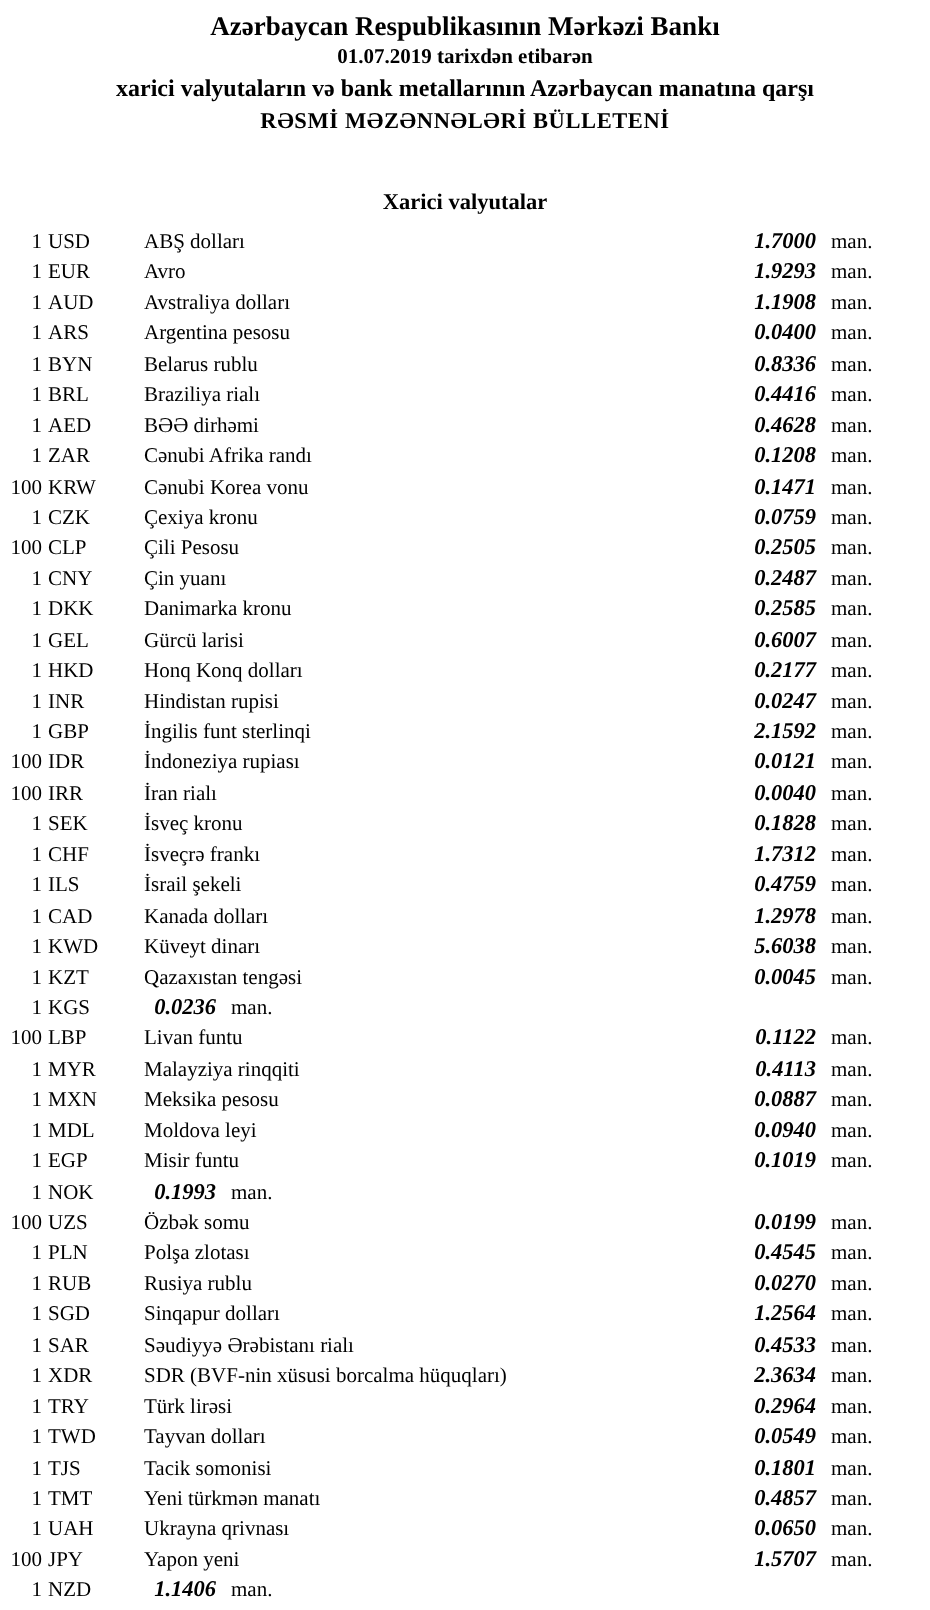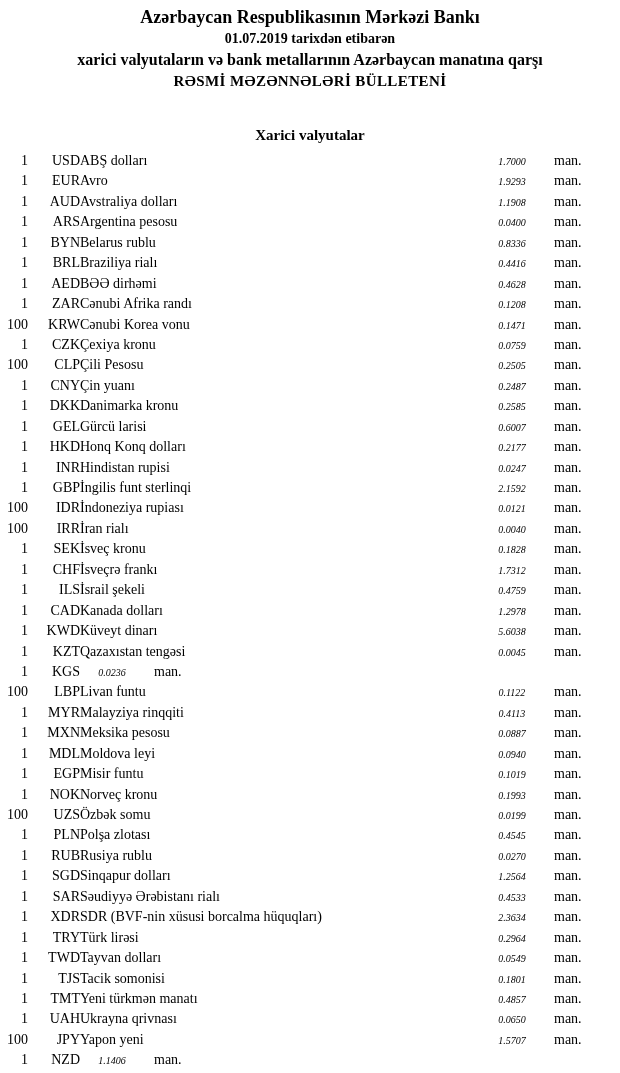--- a/index.html
+++ b/index.html
@@ -25,28 +25,28 @@
   }
   .table { margin-top: 5px; padding-right: 24px; }
   .row {
     display: flex;
     align-items: baseline;
     height: 20.45px;
     line-height: 20.45px;
     font-size: 14px;
   }
   .qty  { width: 28px;  text-align: right;  flex: none; }
-  .code { width: 48px;  margin-left: 4px; text-align: right; flex: none; }
-  .name { flex: 1; margin-left: 0; white-space: nowrap; overflow: hidden; }
+  .code { width: 48px;  margin-left: 4px; text-align: left; flex: none; }
+  .name { flex: 1; margin-left: 16px; white-space: nowrap; overflow: hidden; }
   .rate {
     width: 64px;
-    text-align: center;
-    font-weight: normal;
+    text-align: right;
+    font-weight: bold;
     font-style: italic;
-    font-size: 10px;
+    font-size: 15px;
     flex: none;
   }
   .unit { width: 42px; margin-left: 10px; flex: none; }
 </style>
 </head>
 <body>
 
 <div class="header">
   <div class="title">Azərbaycan Respublikasının Mərkəzi Bankı</div>
   <div class="date-line">01.07.2019 tarixdən etibarən</div>
@@ -300,21 +300,20 @@
     <span class="qty">1</span>
     <span class="code">EGP</span>
     <span class="name">Misir funtu</span>
     <span class="rate">0.1019</span>
     <span class="unit">man.</span>
   </div>
 
   <div class="row">
     <span class="qty">1</span>
     <span class="code">NOK</span>
-    <span class="name">Norveç kronu</span>
     <span class="rate">0.1993</span>
     <span class="unit">man.</span>
   </div>
 
   <div class="row">
     <span class="qty">100</span>
     <span class="code">UZS</span>
     <span class="name">Özbək somu</span>
     <span class="rate">0.0199</span>
     <span class="unit">man.</span>

